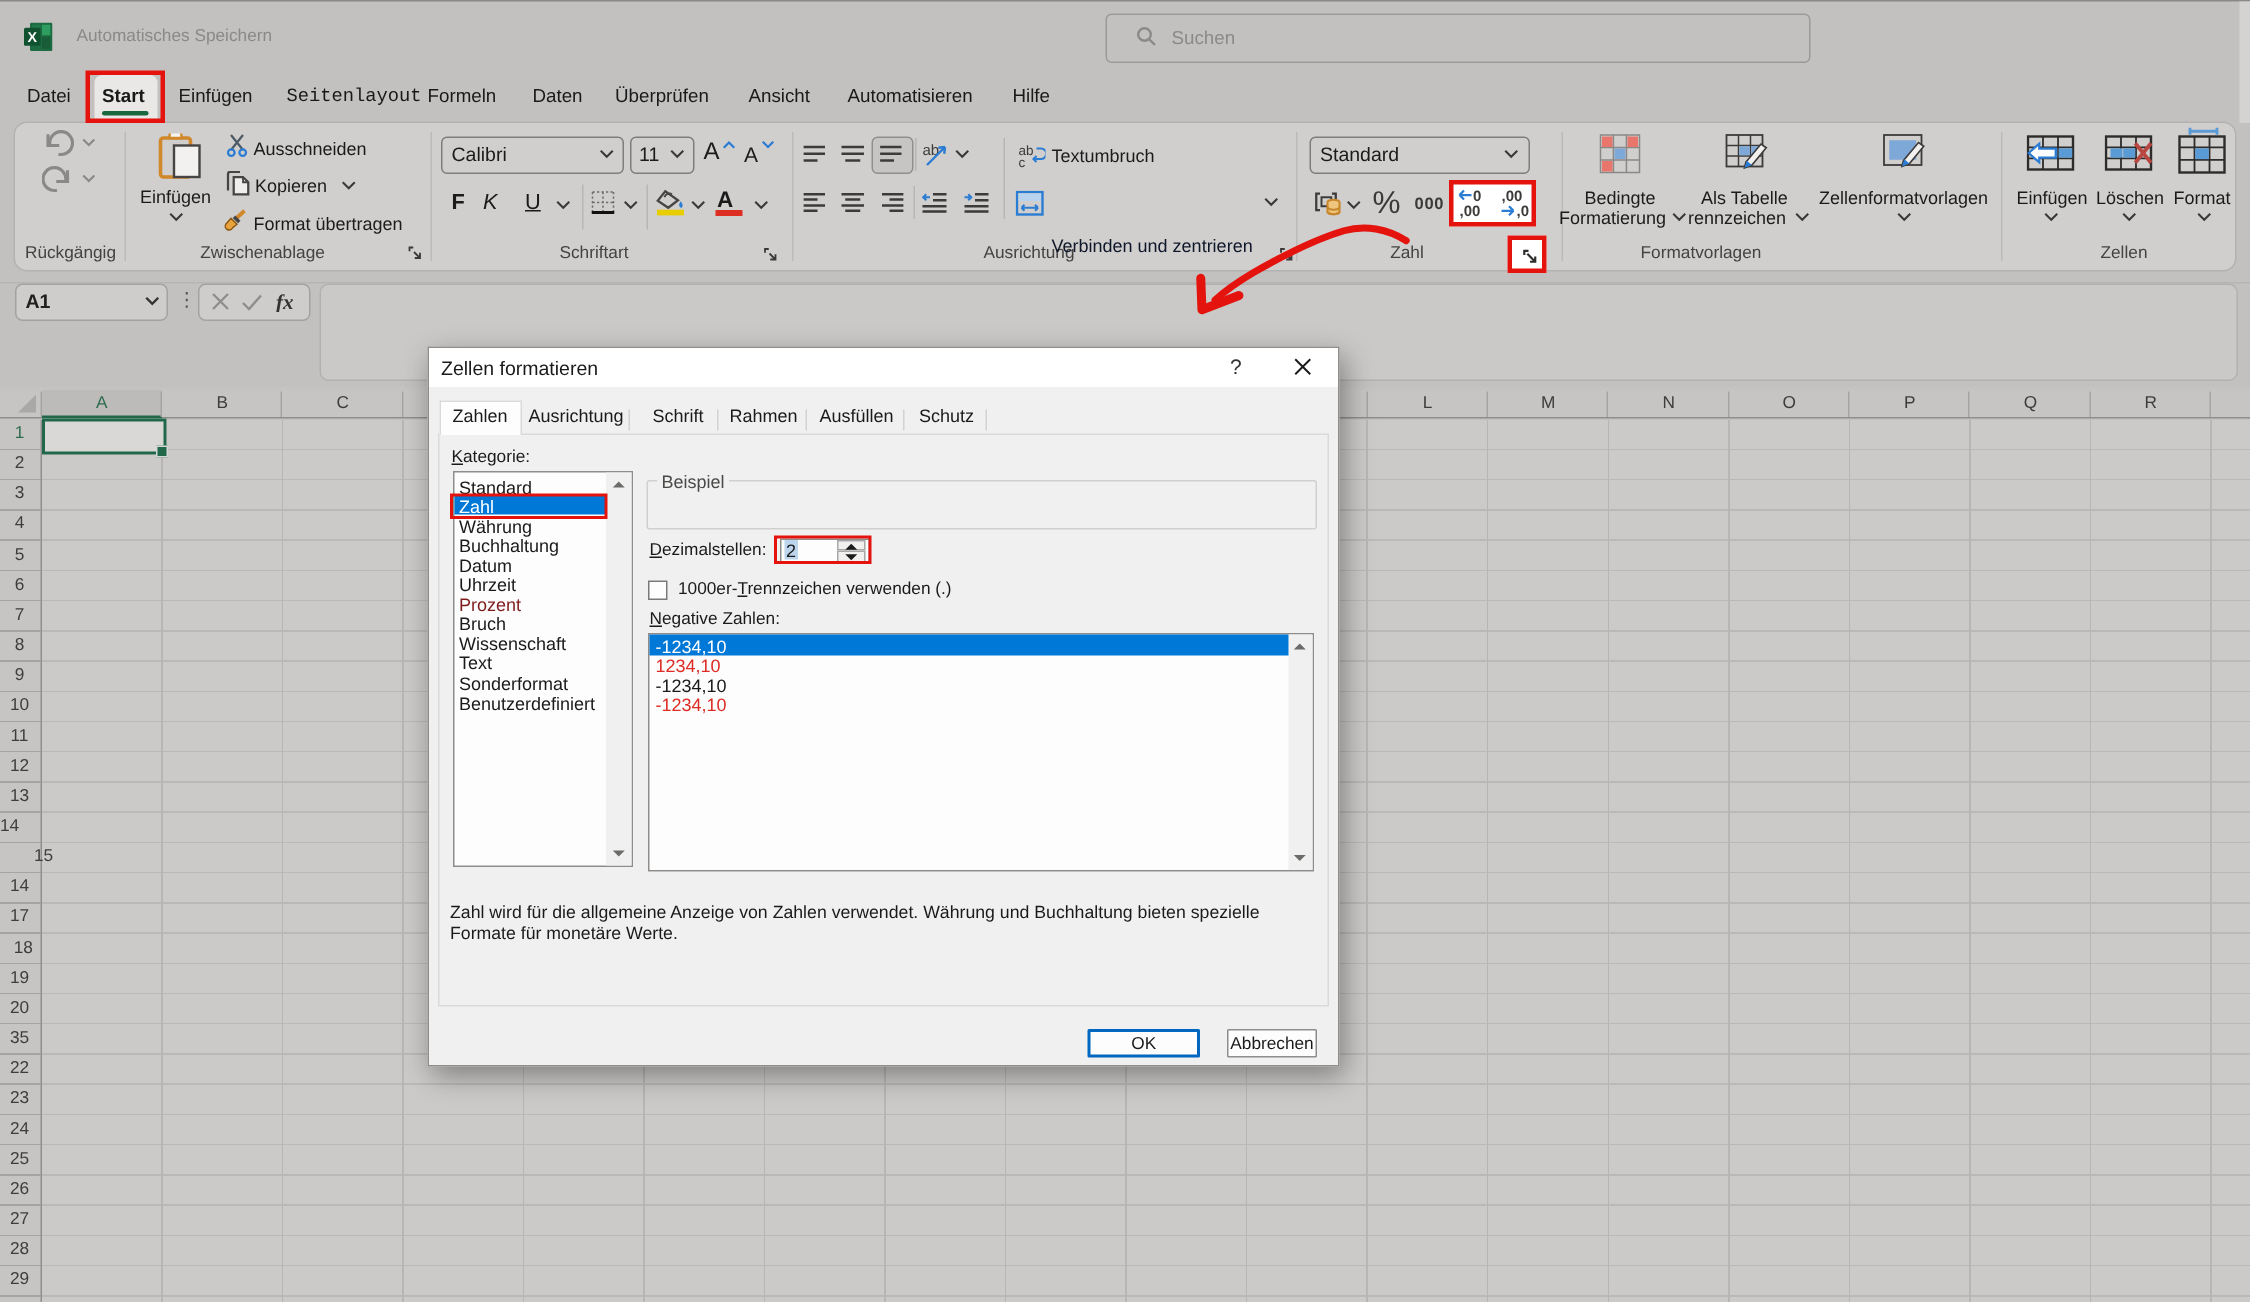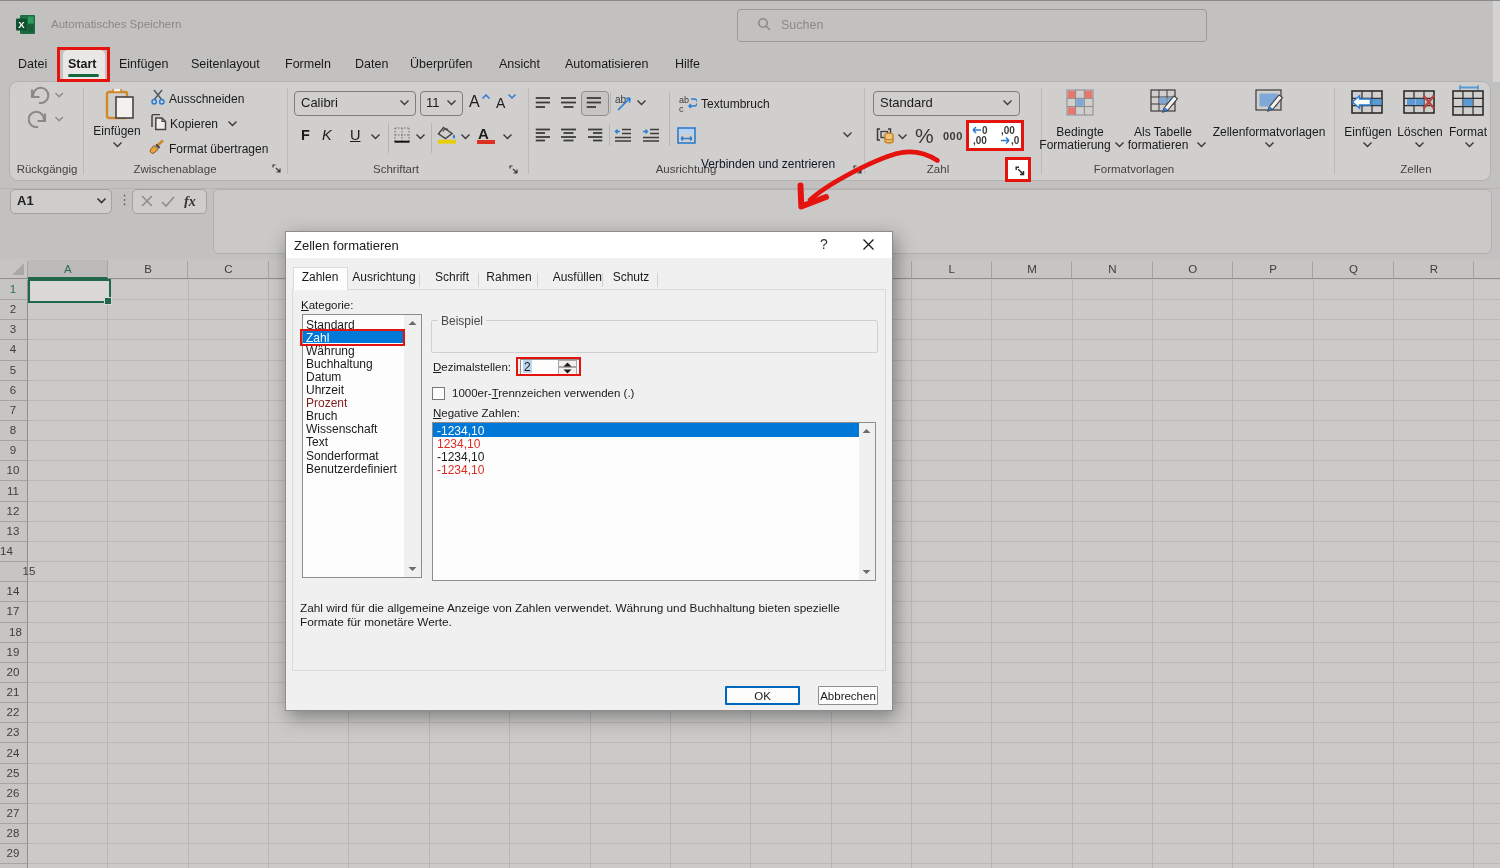--- a/index.html
+++ b/index.html
@@ -31,21 +31,21 @@
  <line x1="9.2" y1="9.2" x2="13" y2="13" stroke="#8b8a88" stroke-width="1.6"></line>
 </svg>
 <div class="abs" style="left:781px;top:18px;font-size:12.5px;color:#8b8a88;">Suchen</div>
 
 <div id="menurow"></div>
 <div class="abs" style="left:63px;top:50px;width:42px;height:32px;background:#e9e8e7;border-radius:5px 5px 0 0;"></div>
 <div class="abs" style="left:68px;top:74px;width:31px;height:3px;background:#17683e;border-radius:2px;"></div>
 <div class="abs tabtxt" style="left:18px;top:57px;">Datei</div>
 <div class="abs tabtxt" style="left:68px;top:57px;font-weight:bold;">Start</div>
 <div class="abs tabtxt" style="left:119px;top:57px;">Einfügen</div>
-<div class="abs tabtxt" style="left:191px;top:57px;">Seitenlayout</div>
+<div class="abs tabtxt" style="left:191px;top:57px;font-family:Liberation Mono, monospace;">Seitenlayout</div>
 <div class="abs tabtxt" style="left:285px;top:57px;">Formeln</div>
 <div class="abs tabtxt" style="left:355px;top:57px;">Daten</div>
 <div class="abs tabtxt" style="left:410px;top:57px;">Überprüfen</div>
 <div class="abs tabtxt" style="left:499px;top:57px;">Ansicht</div>
 <div class="abs tabtxt" style="left:565px;top:57px;">Automatisieren</div>
 <div class="abs tabtxt" style="left:675px;top:57px;">Hilfe</div>
 <style>.tabtxt{font-size:12.5px;color:#191919;}</style>
 
 <div class="abs" style="left:10px;top:82px;width:1480px;height:98px;background:#d0cfce;border-radius:8px;box-shadow:0 0 0 1px #b3b2b1;"></div>
 <div id="ribbon">
@@ -273,21 +273,21 @@
     </svg>
 <svg class="abs" style="left:1150px;top:89px" width="30" height="28" viewBox="0 0 30 28">
 <rect x="1" y="1" width="24" height="21" fill="none" stroke="#3c3b3a" stroke-width="1.2"></rect>
 <path d="M1 8 H25 M1 15 H25 M9 1 V22 M17 1 V22" stroke="#3c3b3a" stroke-width="1"></path>
 <rect x="9.5" y="8.5" width="7" height="6" fill="#7da8d8"></rect>
       <rect x="17.5" y="8.5" width="7" height="6" fill="#7da8d8"></rect>
 <path d="M14 19 L24 7 l3.5 2.5 L18 21 l-5 2 z" fill="#f3f1f0" stroke="#3c3b3a" stroke-width="1.1"></path>
 <path d="M13 23 l5-2 -3.5-2.8 z" fill="#2b7cd3"></path>
 </svg>
 <div class="abs" style="left:1113px;top:124.5px;width:100px;text-align:center;font-size:12px;color:#1b1b1b;">Als Tabelle</div>
-<div class="abs" style="left:1108px;top:138px;width:100px;text-align:center;font-size:12px;color:#1b1b1b;">formatieren</div>
+<div class="abs" style="left:1108px;top:138px;width:100px;text-align:center;font-size:12px;color:#1b1b1b;">rennzeichen</div>
 <svg class="abs" style="left:1196px;top:141px" width="11" height="8" viewBox="0 0 11 8">
       <path d="M1.5 1.5 L5.5 5.5 L9.5 1.5" fill="none" stroke="#3a3938" stroke-width="1.4"></path>
     </svg>
 <svg class="abs" style="left:1255px;top:89px" width="30" height="28" viewBox="0 0 30 28">
 <rect x="1" y="1" width="25" height="20" fill="none" stroke="#3c3b3a" stroke-width="1.2"></rect>
 <rect x="4.5" y="4.5" width="18" height="13" fill="#7da8d8"></rect>
 <path d="M14 18 L24 6 l3.5 2.5 L18 20 l-5 2 z" fill="#f3f1f0" stroke="#3c3b3a" stroke-width="1.1"></path>
 <path d="M13 22 l5-2 -3.5-2.8 z" fill="#2b7cd3"></path>
 </svg>
 <div class="abs" style="left:1194px;top:124.5px;width:150px;text-align:center;font-size:12px;color:#1b1b1b;">Zellenformatvorlagen</div>
@@ -405,21 +405,21 @@
 <div class="abs" style="left:0;top:484.5px;width:26px;text-align:center;font-size:11.5px;color:#3e3d3c;">11</div>
 <div class="abs" style="left:0;top:504.6px;width:26px;text-align:center;font-size:11.5px;color:#3e3d3c;">12</div>
 <div class="abs" style="left:0;top:524.8px;width:26px;text-align:center;font-size:11.5px;color:#3e3d3c;">13</div>
 <div class="abs" style="left:0;top:545.0px;width:26px;font-size:11.5px;color:#3e3d3c;">14</div>
 <div class="abs" style="left:16px;top:565.1px;width:26px;text-align:center;font-size:11.5px;color:#3e3d3c;">15</div>
 <div class="abs" style="left:0;top:585.2px;width:26px;text-align:center;font-size:11.5px;color:#3e3d3c;">14</div>
 <div class="abs" style="left:0;top:605.4px;width:26px;text-align:center;font-size:11.5px;color:#3e3d3c;">17</div>
 <div class="abs" style="left:0;top:625.5px;width:31px;text-align:center;font-size:11.5px;color:#3e3d3c;">18</div>
 <div class="abs" style="left:0;top:645.7px;width:26px;text-align:center;font-size:11.5px;color:#3e3d3c;">19</div>
 <div class="abs" style="left:0;top:665.8px;width:26px;text-align:center;font-size:11.5px;color:#3e3d3c;">20</div>
-<div class="abs" style="left:0;top:686.0px;width:26px;text-align:center;font-size:11.5px;color:#3e3d3c;">21</div>
+<div class="abs" style="left:0;top:686.0px;width:26px;text-align:center;font-size:11.5px;color:#3e3d3c;">35</div>
 <div class="abs" style="left:0;top:706.1px;width:26px;text-align:center;font-size:11.5px;color:#3e3d3c;">22</div>
 <div class="abs" style="left:0;top:726.3px;width:26px;text-align:center;font-size:11.5px;color:#3e3d3c;">23</div>
 <div class="abs" style="left:0;top:746.5px;width:26px;text-align:center;font-size:11.5px;color:#3e3d3c;">24</div>
 <div class="abs" style="left:0;top:766.6px;width:26px;text-align:center;font-size:11.5px;color:#3e3d3c;">25</div>
 <div class="abs" style="left:0;top:786.8px;width:26px;text-align:center;font-size:11.5px;color:#3e3d3c;">26</div>
 <div class="abs" style="left:0;top:806.9px;width:26px;text-align:center;font-size:11.5px;color:#3e3d3c;">27</div>
 <div class="abs" style="left:0;top:827.0px;width:26px;text-align:center;font-size:11.5px;color:#3e3d3c;">28</div>
 <div class="abs" style="left:0;top:847.2px;width:26px;text-align:center;font-size:11.5px;color:#3e3d3c;">29</div>
 <div class="abs" style="left:27.6px;top:279px;width:79.8px;height:19.5px;background:#d9d8d7;border:2px solid #21684a;"></div>
 <div class="abs" style="left:104px;top:297px;width:6px;height:6px;background:#21684a;border:1px solid #d6d6d6;"></div>
@@ -437,21 +437,21 @@
 <div class="abs" style="left:292px;top:289px;width:594px;height:382px;border:1px solid #dcdad9;background:#f0f0f0;box-sizing:border-box;"></div>
 <div class="abs" style="left:292.5px;top:267px;width:55px;height:23px;background:#fdfdfd;
 border:1px solid #dcdad9;border-bottom:none;z-index:3;text-align:center;font-size:12px;color:#1a1a1a;padding-top:4px;box-sizing:border-box;"></div>
 <div class="abs" style="left:292.5px;top:270px;width:55px;text-align:center;font-size:12px;color:#1a1a1a;z-index:4;">Zahlen</div>
 <div class="abs" style="left:349px;top:270px;width:70px;text-align:center;font-size:12px;color:#1a1a1a;">Ausrichtung</div>
 <div class="abs" style="left:419px;top:273px;width:1px;height:14px;background:#d4d2d1;"></div>
 <div class="abs" style="left:426px;top:270px;width:52px;text-align:center;font-size:12px;color:#1a1a1a;">Schrift</div>
 <div class="abs" style="left:478px;top:273px;width:1px;height:14px;background:#d4d2d1;"></div>
 <div class="abs" style="left:481px;top:270px;width:56px;text-align:center;font-size:12px;color:#1a1a1a;">Rahmen</div>
 <div class="abs" style="left:537px;top:273px;width:1px;height:14px;background:#d4d2d1;"></div>
-<div class="abs" style="left:540px;top:270px;width:62px;text-align:right;font-size:12px;color:#1a1a1a;">Ausfüllen</div>
+<div class="abs" style="left:540px;top:270px;width:62px;text-align:center;font-size:12px;color:#1a1a1a;">Ausfüllen</div>
 <div class="abs" style="left:602px;top:273px;width:1px;height:14px;background:#d4d2d1;"></div>
 <div class="abs" style="left:605px;top:270px;width:52px;text-align:center;font-size:12px;color:#1a1a1a;">Schutz</div>
 <div class="abs" style="left:657px;top:273px;width:1px;height:14px;background:#d4d2d1;"></div>
 <div class="abs" style="left:301px;top:299px;font-size:11.5px;color:#1a1a1a;"><u>K</u>ategorie:</div>
 <div class="abs" style="left:302px;top:314px;width:120px;height:264px;background:#fdfdfd;border:1px solid #8f8d8c;box-sizing:border-box;"></div>
 <div class="abs" style="left:404px;top:315px;width:17px;height:262px;background:#f0f0f0;"></div>
 <svg class="abs" style="left:408px;top:320px" width="9" height="6" viewBox="0 0 9 6">
       <path d="M0.5 5 L4.5 1 L8.5 5 z" fill="#6d6b6a"></path>
     </svg>
 <svg class="abs" style="left:408px;top:566px" width="9" height="6" viewBox="0 0 9 6">

